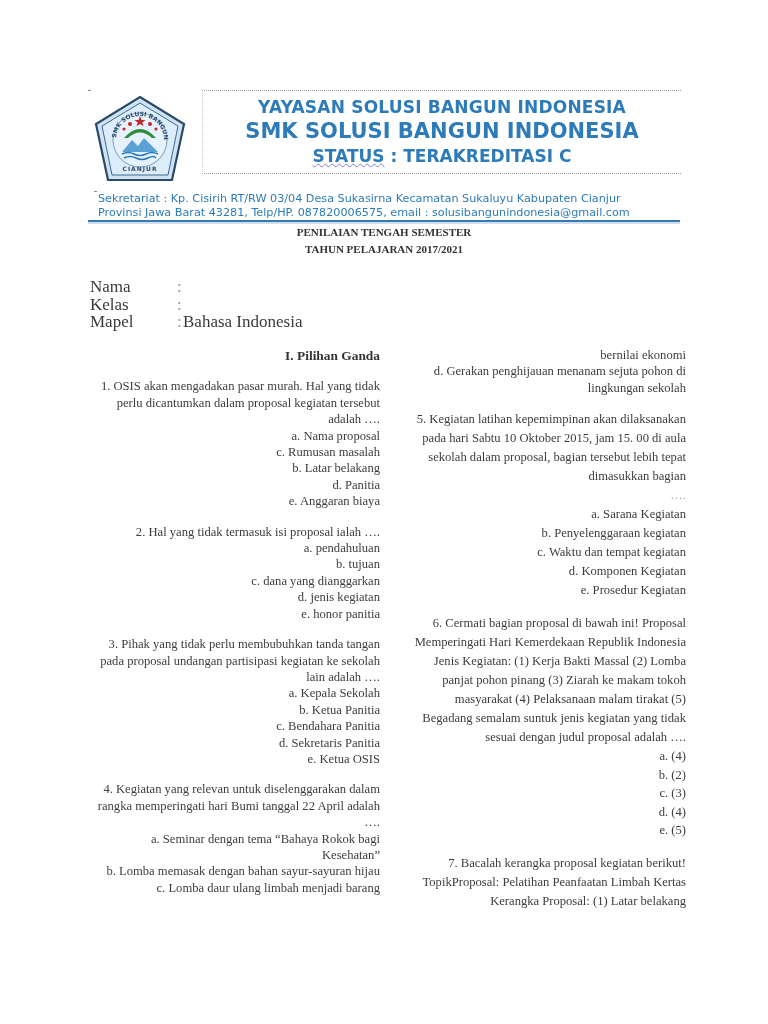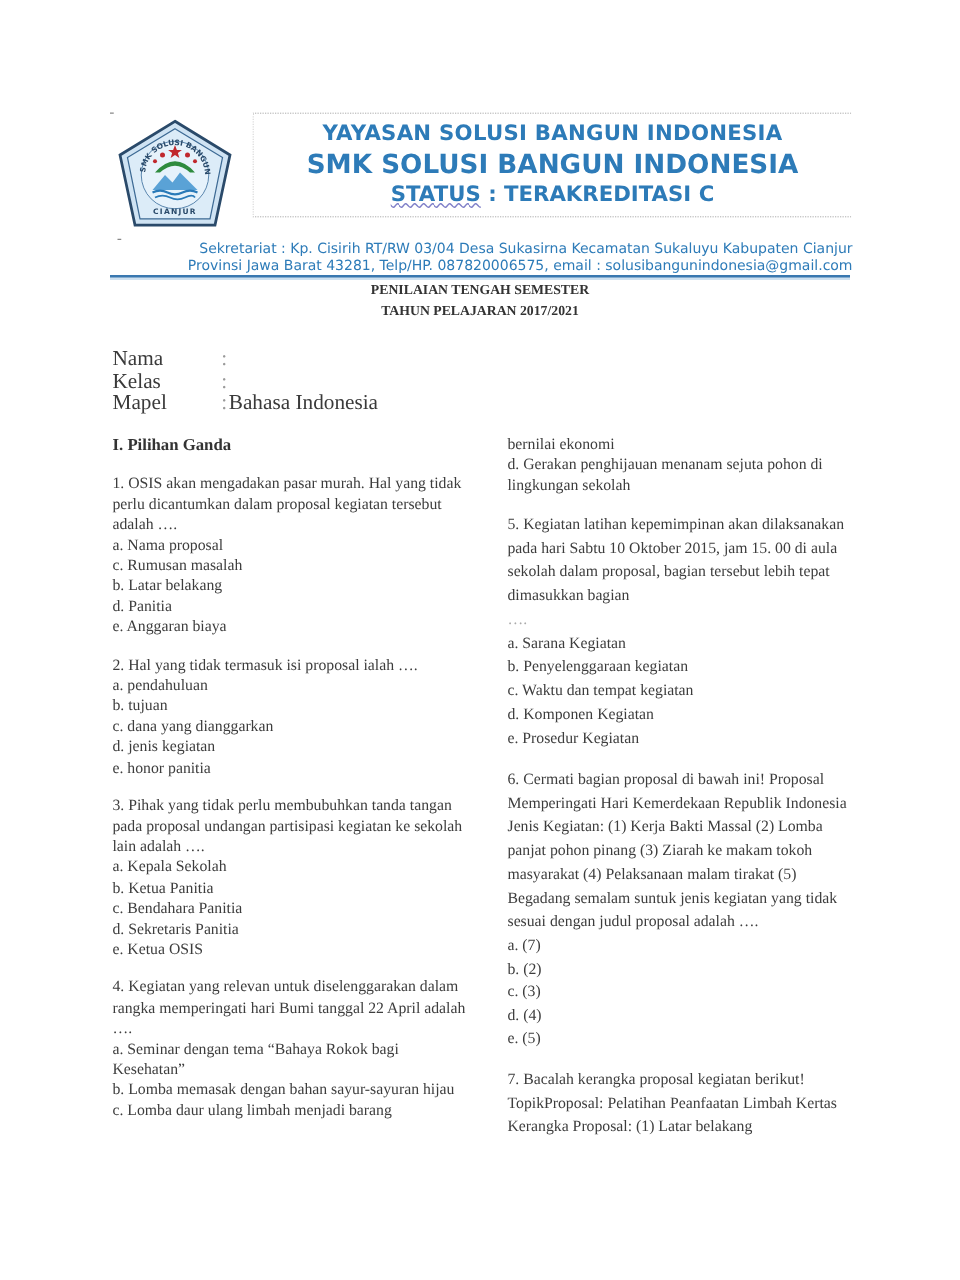--- a/index.html
+++ b/index.html
@@ -93,21 +93,21 @@
     }
     .kop-line5, .kop-line6 {
       position: absolute;
       left: 10px;
       width: 584px;
       font-family: "DejaVu Sans", "Liberation Sans", sans-serif;
       color: #2d7bb8;
       font-size: 11.2px;
       line-height: 15px;
       white-space: nowrap;
-      text-align: right;
+      text-align: left;
     }
     .kop-line5 { top: 103px; }
     .kop-line6 { top: 117px; }
     .kop-rule {
       position: absolute;
       left: 0;
       top: 132px;
       width: 592px;
       height: 2px;
       background: #3a78b0;
@@ -148,20 +148,21 @@
     .identity-label { width: 87px; }
     .identity-colon { width: 6px; color: #9a9a9a; }
     .identity-value { }
 
     
     .col {
       position: absolute;
       font-size: 12.6px;
       line-height: 16.4px;
       color: #3d3d3d;
+      text-align: right;
     }
     .col-left { left: 90px; top: 346px; width: 290px; }
     .col-right { left: 406px; top: 347px; width: 280px; }
     .section-heading {
       font-weight: bold;
       font-size: 13.4px;
       margin-top: 2px;
       margin-bottom: 14px;
       color: #333;
     }
@@ -296,21 +297,21 @@
       <div class="q-stem" style="color:#aaa;">….</div>
       <div class="opt">a. Sarana Kegiatan</div>
       <div class="opt">b. Penyelenggaraan kegiatan</div>
       <div class="opt">c. Waktu dan tempat kegiatan</div>
       <div class="opt">d. Komponen Kegiatan</div>
       <div class="opt">e. Prosedur Kegiatan</div>
     </div>
 
     <div class="q q6">
       <div class="q-stem">6. Cermati bagian proposal di bawah ini! Proposal Memperingati Hari Kemerdekaan Republik Indonesia Jenis Kegiatan: (1) Kerja Bakti Massal (2) Lomba panjat pohon pinang (3) Ziarah ke makam tokoh masyarakat (4) Pelaksanaan malam tirakat (5) Begadang semalam suntuk jenis kegiatan yang tidak sesuai dengan judul proposal adalah ….</div>
-      <div class="opt">a. (7)</div>
+      <div class="opt">a. (4)</div>
       <div class="opt">b. (2)</div>
       <div class="opt">c. (3)</div>
       <div class="opt">d. (4)</div>
       <div class="opt">e. (5)</div>
     </div>
 
     <div class="q q7">
       <div class="q-stem">7. Bacalah kerangka proposal kegiatan berikut! TopikProposal: Pelatihan Peanfaatan  Limbah Kertas Kerangka Proposal: (1) Latar belakang</div>
     </div>
   </div>

